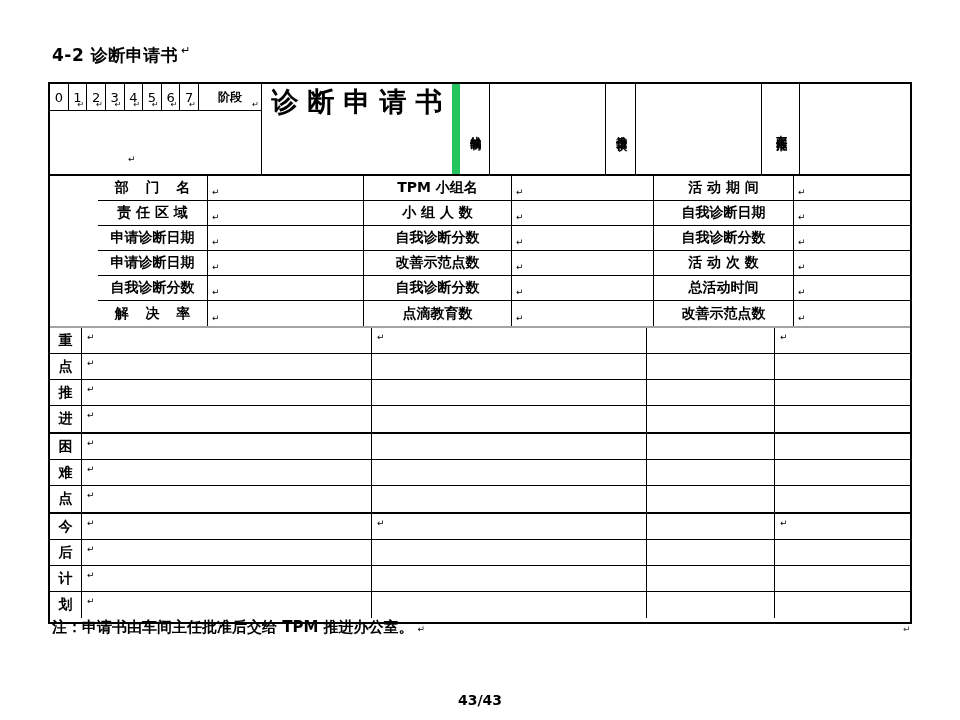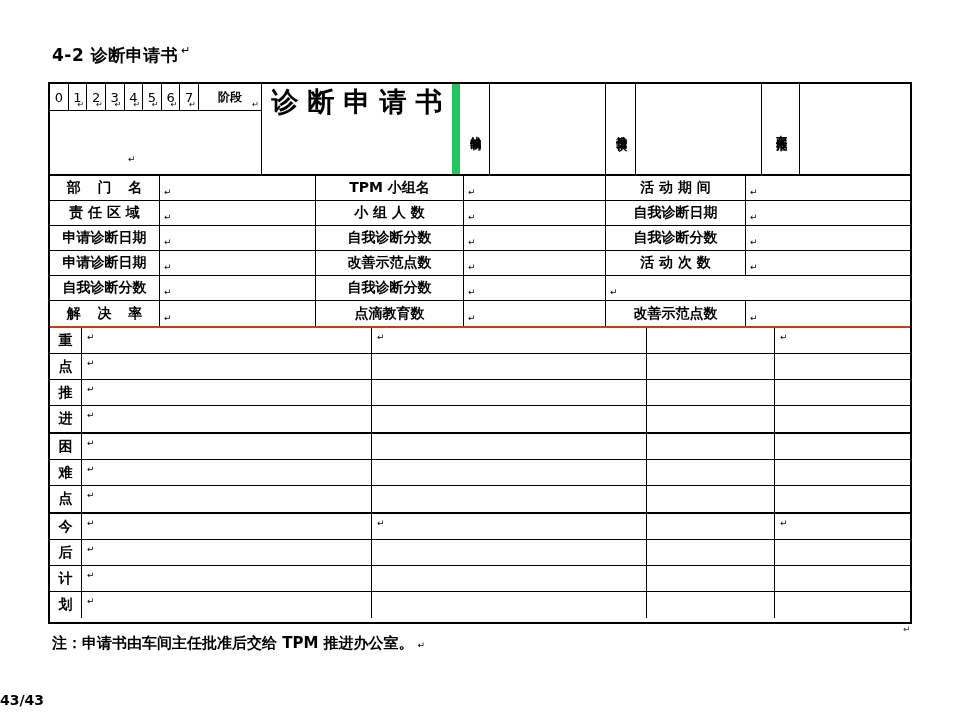--- a/index.html
+++ b/index.html
@@ -143,21 +143,21 @@
   }
   #sign-linechief { width: 30px; }
   #sign-blank1 { width: 116px; }
   #sign-promoter { width: 30px; }
   #sign-blank2 { width: 126px; }
   #sign-chief { width: 38px; }
   #sign-blank3 { width: 110px; border-right: none; }
   #sign-chief .vtext { font-size: 11px; }
 
   
-  #info-grid { border-bottom: 2px solid #c2410c; }
+  #info-grid { border-bottom: 2px solid #a3a3a3; padding-left: 48px; }
   .info-row {
     display: flex;
     height: 25px;
     border-bottom: 1px solid #000;
     box-sizing: border-box;
   }
   .info-row:last-child { border-bottom: none; }
   .lbl {
     display: flex;
     align-items: center;
@@ -221,35 +221,36 @@
   }
   .bc1 { width: 290px; }
   .bc2 { width: 275px; }
   .bc3 { width: 128px; }
   .bc4 { flex: 1; }
 
   
   #doc-note {
     position: absolute;
     left: 52px;
-    top: 634px;
+    top: 618px;
     font-size: 15px;
     font-weight: bold;
     white-space: nowrap;
   }
   #doc-note .tick {
     font-size: 9px;
     font-weight: normal;
     margin-left: 4px;
   }
   #page-number {
     position: absolute;
     left: 0;
     right: 0;
     top: 692px;
+    text-align: center;
     font-size: 14px;
     font-weight: bold;
   }
   #corner-mark {
     position: absolute;
     left: 903px;
     top: 624px;
     font-size: 9px;
     color: #333;
   }
@@ -396,20 +397,21 @@
 
     <div class="info-row">
       <div class="lbl w-lbl1">自我诊断分数</div>
       <div class="val w-val1">
           <span class="tick">↵</span>
         </div>
       <div class="lbl w-lbl2">自我诊断分数</div>
       <div class="val w-val2">
           <span class="tick">↵</span>
         </div>
+      <div class="lbl w-lbl3">总活动时间</div>
       <div class="val w-val3">
           <span class="tick">↵</span>
         </div>
     </div>
 
     <div class="info-row">
       <div class="lbl w-lbl1 sp">解 决 率</div>
       <div class="val w-val1">
           <span class="tick">↵</span>
         </div>

